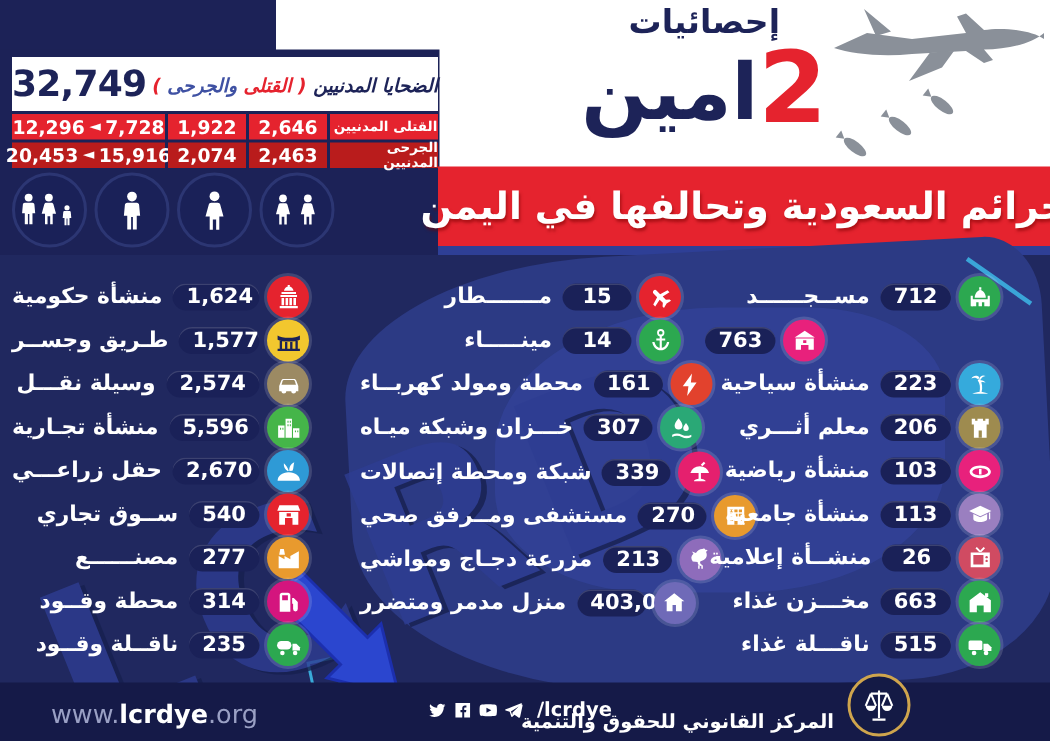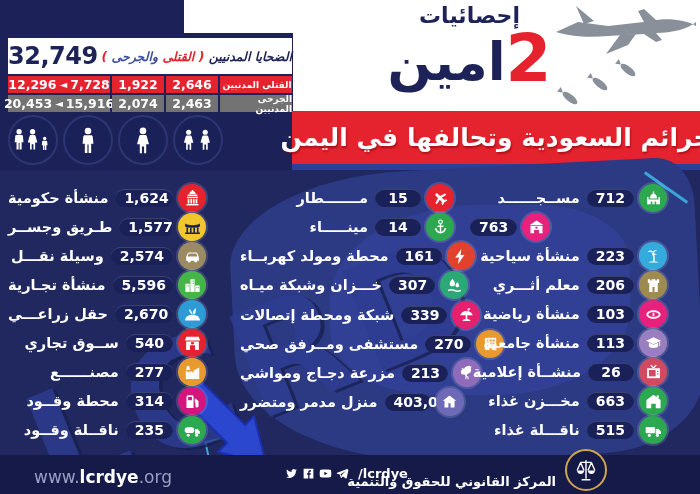--- a/index.html
+++ b/index.html
@@ -12,21 +12,21 @@
   .corner-b{position:absolute;left:0;top:33px;width:293px;height:137px;background:#1c2257;}
   
   .panel{position:absolute;left:8px;top:38px;width:284px;}
   .panel-title{background:#fff;height:36px;display:flex;align-items:center;padding:0 0;}
   .ptotal{font-size:24px;font-weight:bold;color:#1d2358;letter-spacing:-.5px;}
   .ptitle{flex:1;text-align:right;font-size:12.5px;font-weight:bold;color:#1d2358;direction:rtl;white-space:nowrap;font-style:italic;}
   .red-t{color:#e5232e;} .blue-t{color:#3f51a3;}
   .trow{display:flex;gap:2px;margin-top:2px;height:17px;}
   .trow .cell{color:#fff;font-weight:bold;font-size:12.5px;display:flex;align-items:center;justify-content:center;}
   .combo{width:102px;gap:3px;} .c-sm{width:52px;} .c-lbl{flex:1;font-size:9px !important;direction:rtl;padding-left:2px;}
-  .row-red .cell{background:#e5232e;} .row-blue .cell{background:#737373;}
+  .row-red .cell{background:#e5232e;} .row-blue .cell{background:#b91c1c;}
   .arrow-g{font-size:10px;}
   
   .groups{position:absolute;left:8px;top:115px;display:flex;gap:5px;}
   .pcirc{width:50px;height:50px;border-radius:50%;background:#1a2158;border:2px solid #2c3673;
          box-sizing:border-box;display:flex;align-items:center;justify-content:center;}
   .pcirc svg{display:block;}
   
   .logo{position:absolute;left:352px;top:3px;width:235px;text-align:center;}
   .logo-top{font-size:22px;font-weight:bold;color:#1d2358;direction:rtl;}
   .logo-word{direction:rtl;display:flex;justify-content:center;align-items:flex-start;line-height:.95;}

